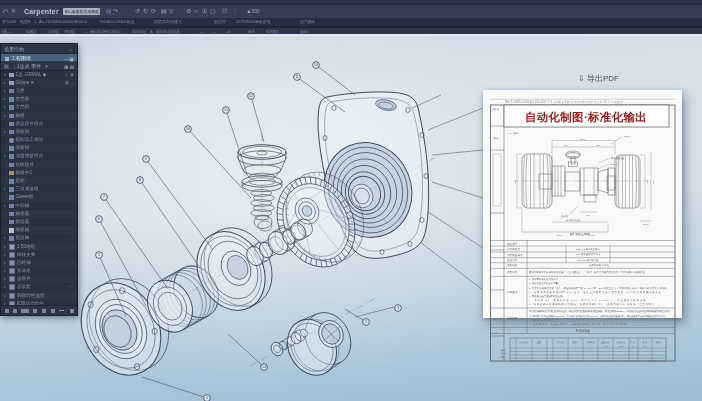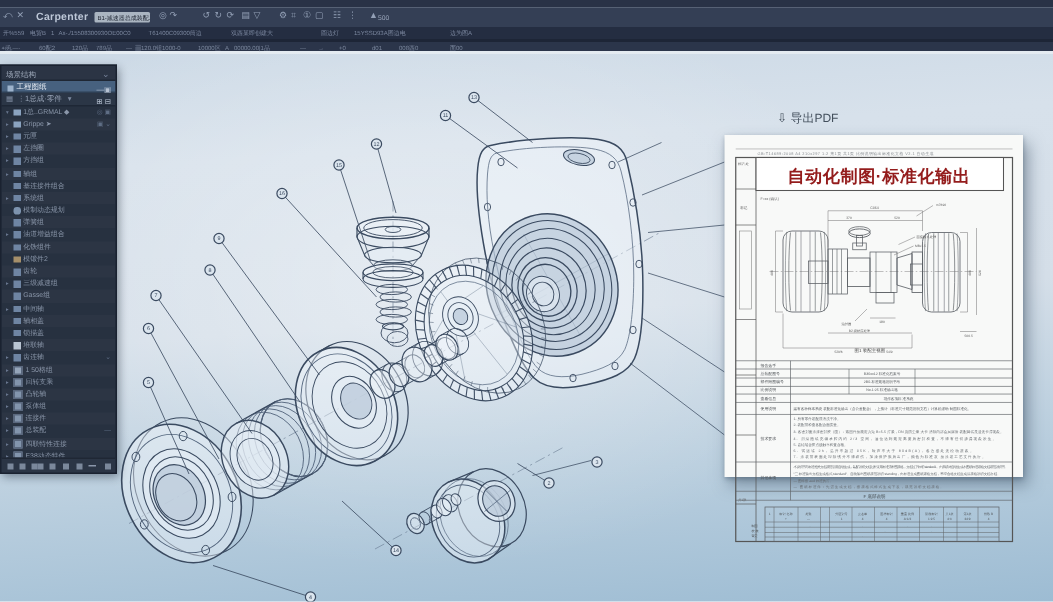--- a/index.html
+++ b/index.html
@@ -40,21 +40,21 @@
 .siB{width:6px;height:6px;margin-top:1px;background:#95a5ba;border:1px solid #5a687e}
 .siL{width:6px;height:6px;margin-top:1px;background:#8395ad;border:1px solid #5a687e}
 .stx{font-size:4.6px;color:#8a96a9;vertical-align:top;line-height:8.2px}
 .sr2{position:absolute;right:3px;top:1px;font-size:4.5px;color:#5f6e85}
 .sbf{position:absolute;left:0;bottom:0;width:100%;height:10.5px;background:#2b3545;border-top:1px solid #1f2734;padding:2px 0 0 4px}
 .sbf i{position:absolute;top:3px;width:4px;height:4px;background:#8a96aa;opacity:.85}
 .sbf b{position:absolute;top:4.5px;width:5px;height:1.2px;background:#8a96aa}
 .cv{position:absolute;left:0;top:0;z-index:5}
 .paper{position:absolute;left:483px;top:90px;width:199px;height:228px;background:#f8f9f8;z-index:10;
  box-shadow:3px 5px 10px rgba(58,78,98,.5), 0 1px 3px rgba(58,78,98,.4)}
-.pdf{position:absolute;left:518px;top:72.5px;font-size:8px;color:#434f5c;z-index:6}
+.pdf{position:absolute;left:578px;top:72.5px;font-size:8px;color:#434f5c;z-index:6}
 </style></head>
 <body>
 <svg class="cv" width="702" height="401" viewBox="0 0 702 401">
 <line x1="86.0" y1="349.0" x2="440.0" y2="155.0" stroke="#52647c" stroke-width="0.45" stroke-dasharray="7,2.5,1.5,2.5" opacity="0.75"></line>
 <line x1="262.0" y1="134.0" x2="262.0" y2="231.0" stroke="#52647c" stroke-width="0.45" stroke-dasharray="7,2.5,1.5,2.5" opacity="0.75"></line>
 <line x1="250.0" y1="366.0" x2="376.0" y2="298.0" stroke="#52647c" stroke-width="0.45" stroke-dasharray="7,2.5,1.5,2.5" opacity="0.7"></line>
 <path d="M327,97 C348,92.5 383,90.5 399,93 C410,94.7 416,99 418,108 C423,129 428,159 428.5,184 C429,209 427.5,229 423,239 C418.5,249 407,253 391,256.5 C376,259.8 363,258.8 356,252 C346,242.5 330,204 323.5,169 C319,145 317,126 318.5,112 C319.5,102 322,98 327,97 Z" fill="rgba(242,247,252,0.42)" stroke="#3a4a60" stroke-width="1.0"></path>
 <path d="M331,102 C348,98 383,96.5 397,99.5 C407,101.5 412,106 414,114 C419,133 422.5,160 422.5,184 C422.5,205 420.5,224 416.5,233 C412,242 402,246 388,249.5 C375,252.5 364.5,251.5 358.5,245.5 C350,237.5 335.5,202 329.5,169 C325,147 324,130 325,116 C325.8,107 327,103.5 331,102 Z" fill="none" stroke="#52647c" stroke-width="0.55" opacity="0.9"></path>
 <line x1="330.0" y1="211.0" x2="406.0" y2="169.0" stroke="#52647c" stroke-width="0.4" opacity="0.65"></line>
 <line x1="349.0" y1="156.0" x2="387.0" y2="224.0" stroke="#52647c" stroke-width="0.4" opacity="0.65"></line>

